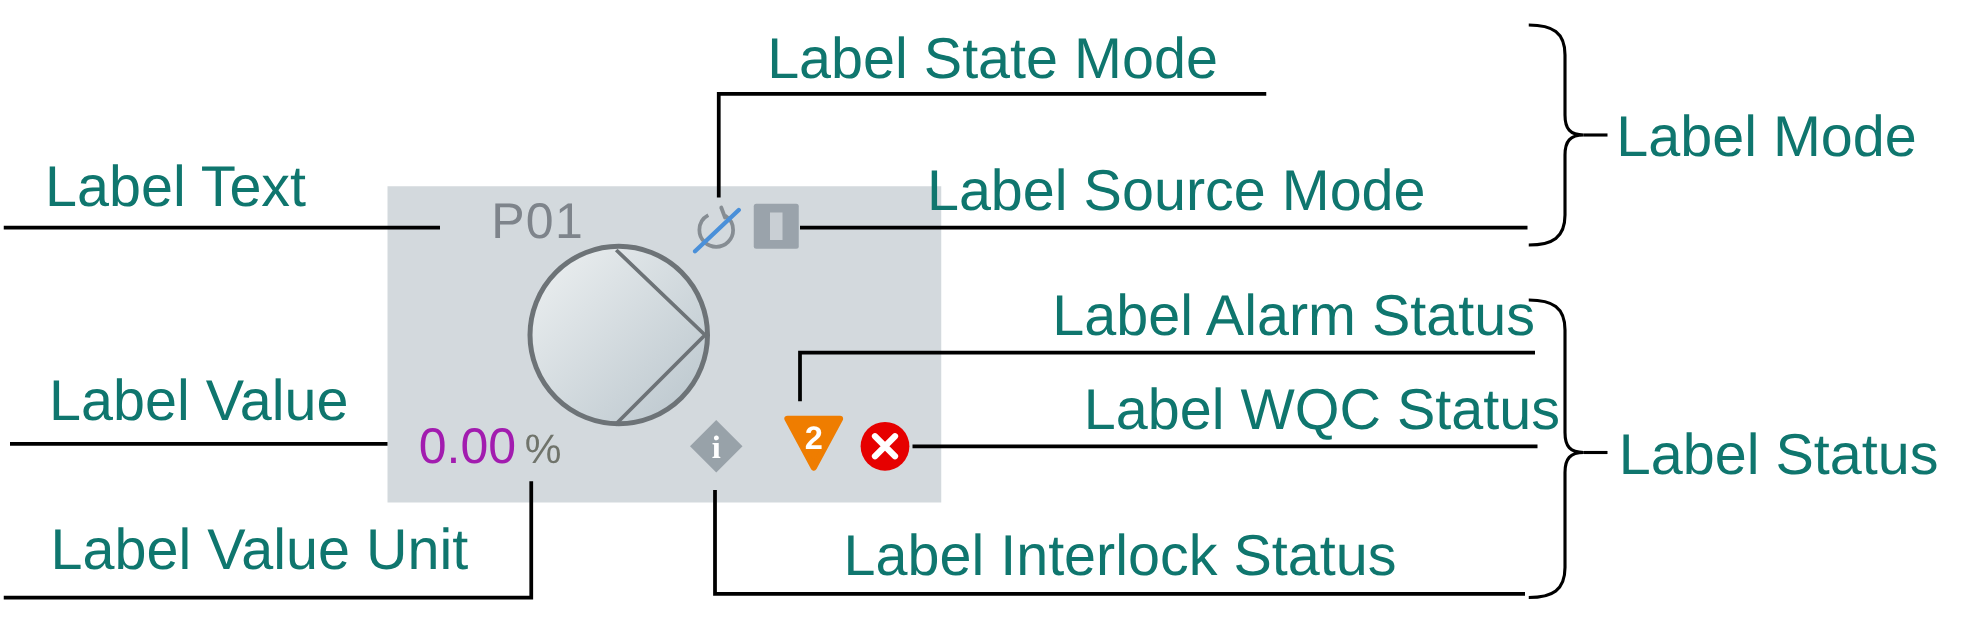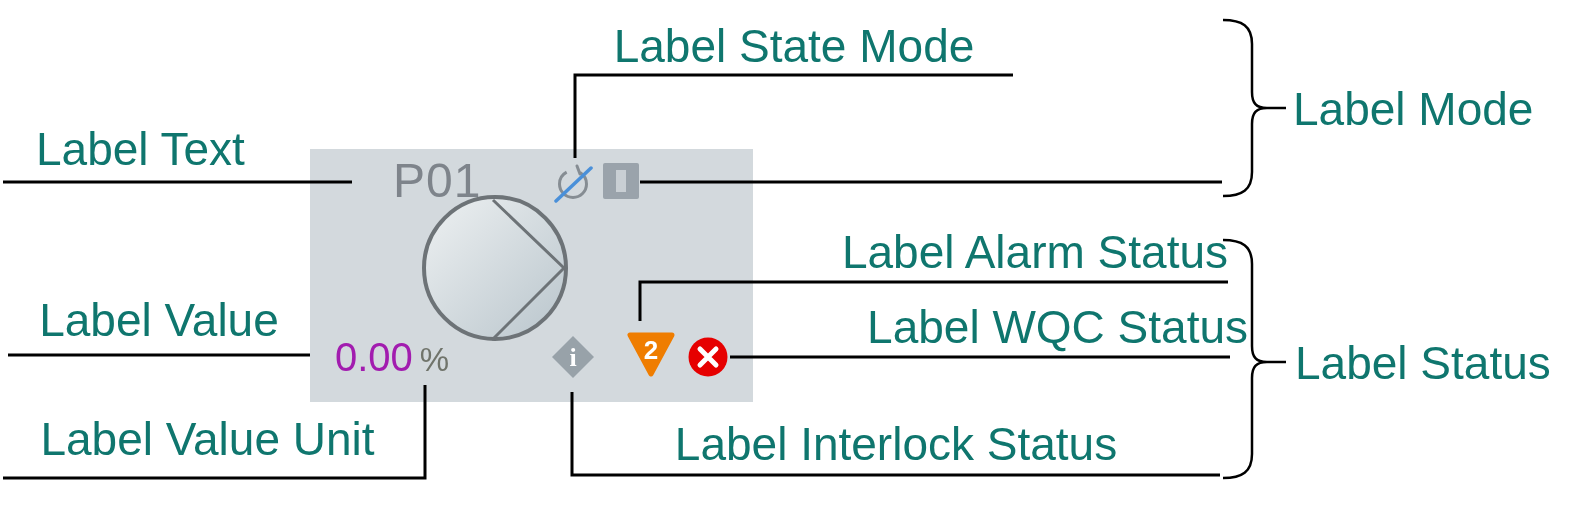--- a/index.html
+++ b/index.html
@@ -1,21 +1,21 @@
 <!DOCTYPE html>
 <html><head>
 <meta charset="utf-8">
 <style>
   html,body{margin:0;padding:0;background:#fff;}
   .canvas{position:relative;width:1577px;height:508px;background:#ffffff;overflow:hidden;
           font-family:"Liberation Sans",sans-serif;}
 
   
   .panel{position:absolute;left:310px;top:149px;width:443px;height:253px;background:#d3d9dd;}
-  .tag{position:absolute;left:83px;top:8px;font-size:48px;letter-spacing:1px;color:#7e848b;line-height:1;}
+  .tag{position:absolute;left:83px;top:8px;font-size:40px;letter-spacing:1px;color:#7e848b;line-height:1;}
   .pump-svg{position:absolute;left:105px;top:40px;}
   .state-svg{position:absolute;left:244px;top:13px;}
   .source-icon{position:absolute;left:293px;top:14px;width:36px;height:36px;background:#9aa3ab;border-radius:2px;}
   .source-bar{position:absolute;left:13px;top:7px;width:10px;height:22px;background:#c9cfd4;}
   .value-row{position:absolute;left:25px;top:188px;line-height:1;white-space:nowrap;}
   .value{font-size:40px;color:#a21caf;}
   .unit{font-size:33px;color:#70746b;margin-left:7px;}
   .interlock-svg{position:absolute;left:240px;top:185px;}
   .alarm-svg{position:absolute;left:316px;top:182px;}
   .wqc-svg{position:absolute;left:378px;top:188px;}
@@ -103,20 +103,21 @@
       <path d="M1267,108 L1286,108"></path>
 
       <path d="M1223,240 C1242,240 1252,246 1252,264 L1252,346 C1252,357 1256,362 1267,362
                C1256,362 1252,367 1252,378 L1252,454 C1252,472 1242,478 1223,478"></path>
       <path d="M1267,362 L1286,362"></path>
     </g>
   </svg>
 
   <div class="ann ann-text">Label Text</div>
   <div class="ann ann-state">Label State Mode</div>
+  <div class="ann ann-source">Label Source Mode</div>
   <div class="ann ann-mode">Label Mode</div>
   <div class="ann ann-value">Label Value</div>
   <div class="ann ann-valueunit">Label Value Unit</div>
   <div class="ann ann-alarm">Label Alarm Status</div>
   <div class="ann ann-wqc">Label WQC Status</div>
   <div class="ann ann-interlock">Label Interlock Status</div>
   <div class="ann ann-status">Label Status</div>
 
 </div>
 

